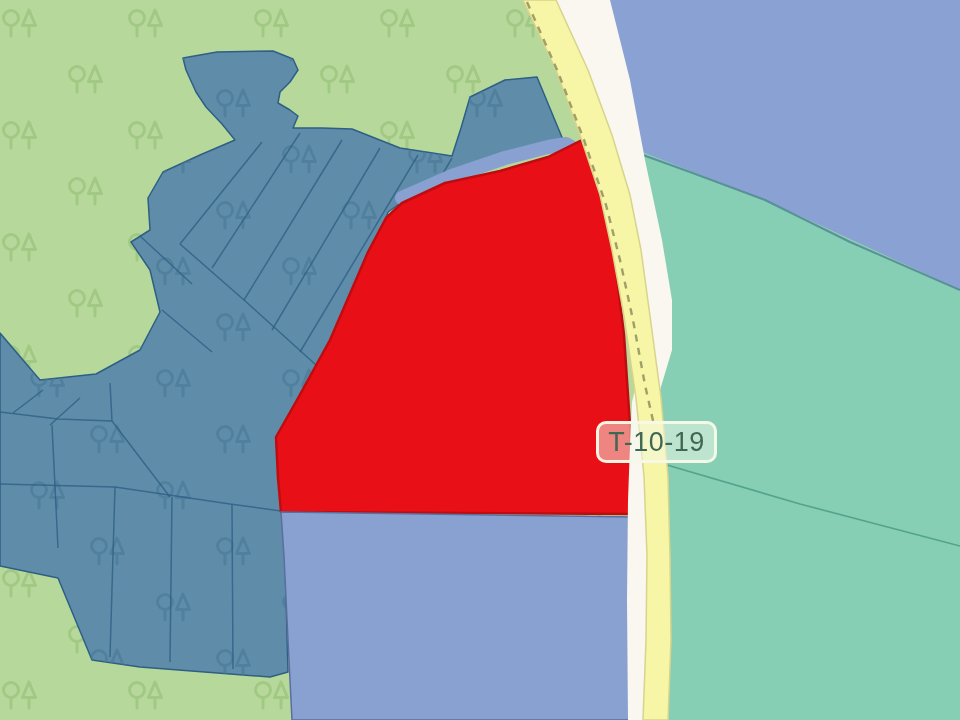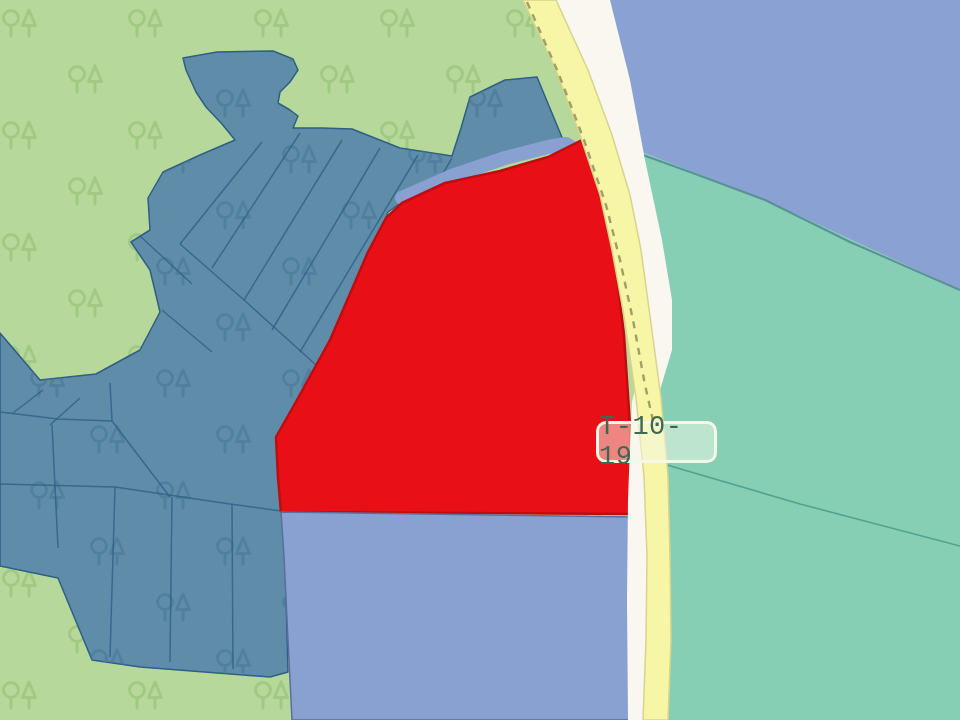--- a/index.html
+++ b/index.html
@@ -21,21 +21,21 @@
   .road-dash{stroke:var(--c-road_dash);stroke-width:2.4;fill:none;stroke-dasharray:7 6.5;opacity:.85;}
   .tree{fill:none;stroke-width:3;stroke-linecap:round;stroke-linejoin:round;}
   .tree-green{stroke:var(--c-forest_tree_icon);opacity:.75;}
   .tree-slate{stroke:var(--c-parcel_slate_tree_icon);opacity:.7;}
 
   #road-label{
     position:absolute;left:596px;top:421px;width:121px;height:42px;
     box-sizing:border-box;border:3px solid var(--c-label_border);
     background:var(--c-label_bg);color:var(--c-label_text);
     border-radius:10px;display:flex;align-items:center;justify-content:center;
-    font-size:27px;letter-spacing:.5px;font-family:Liberation Mono, monospace;
+    font-size:27px;letter-spacing:.5px;
   }
 </style>
 </head>
 <body>
 
 <div id="map-root">
   <svg width="960" height="720" viewBox="0 0 960 720">
     <defs>
       <g id="tp" class="tree">
         <circle cx="9" cy="10" r="7.5"></circle>

